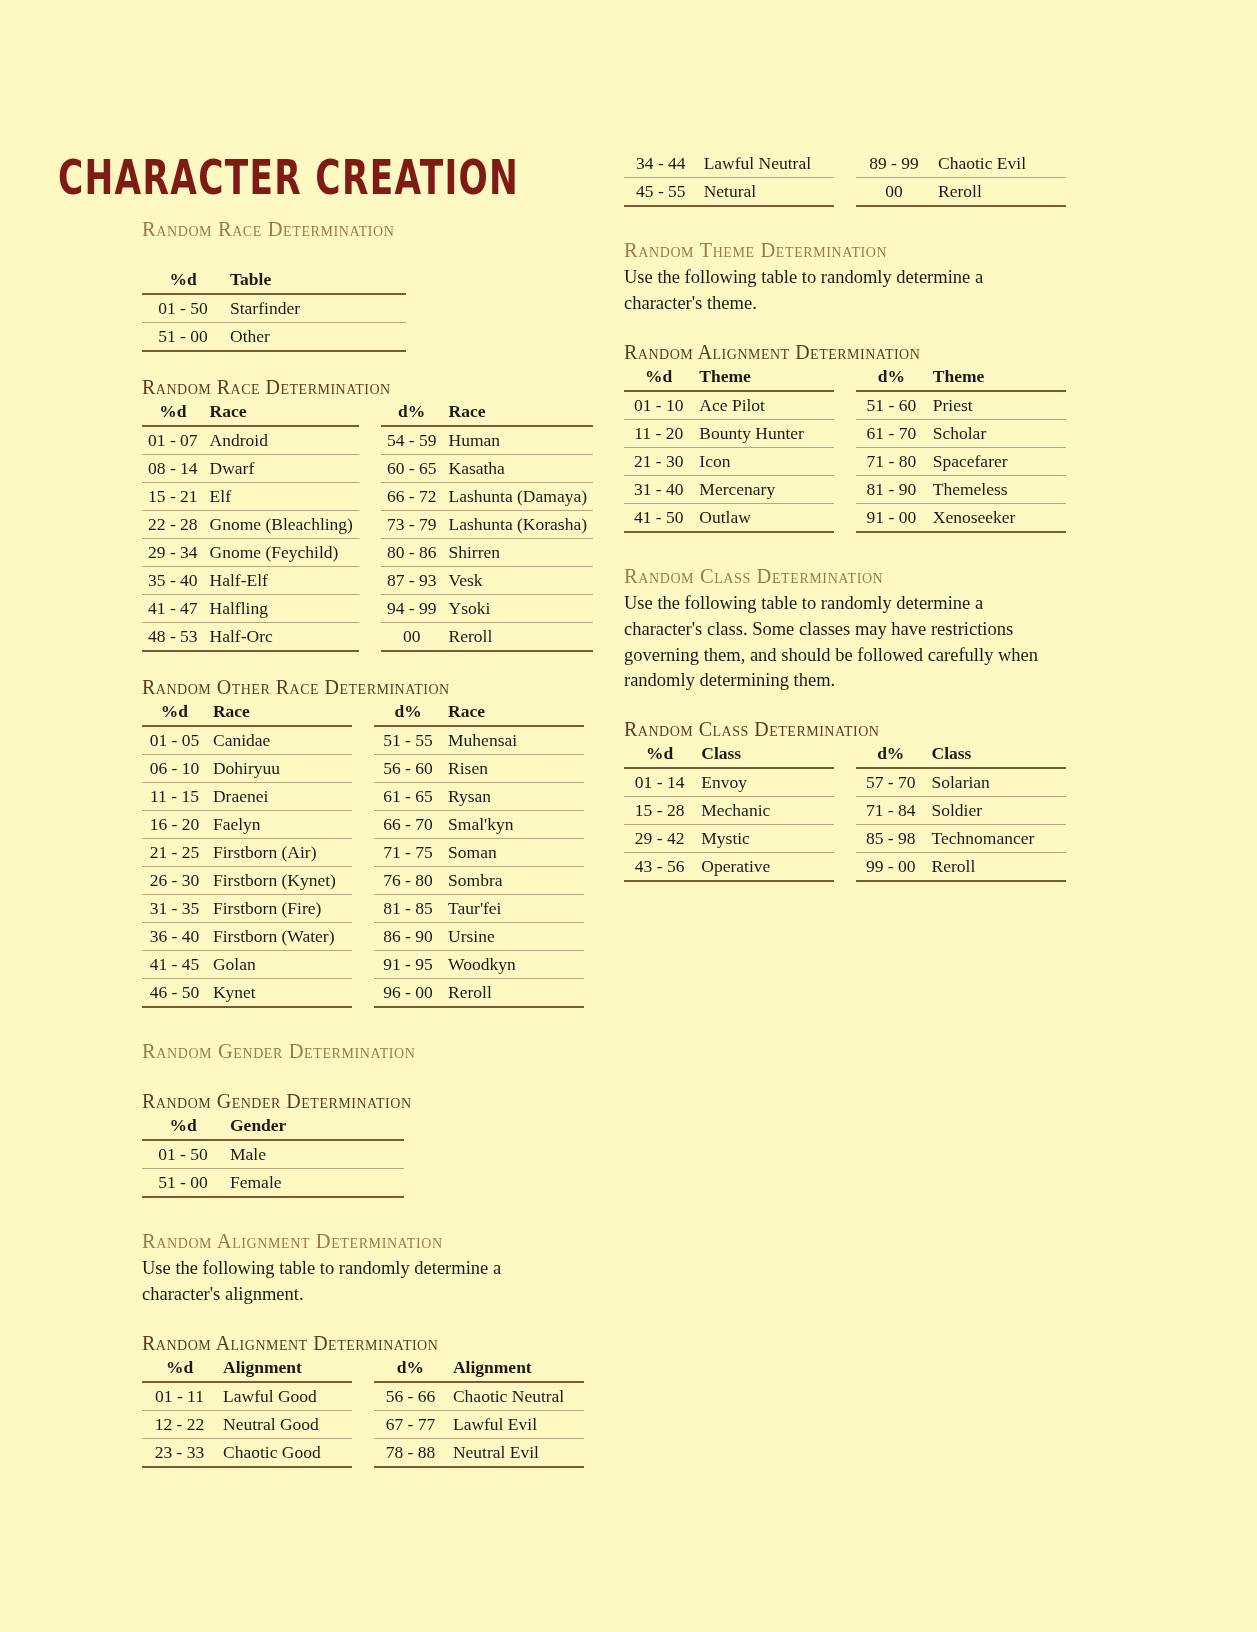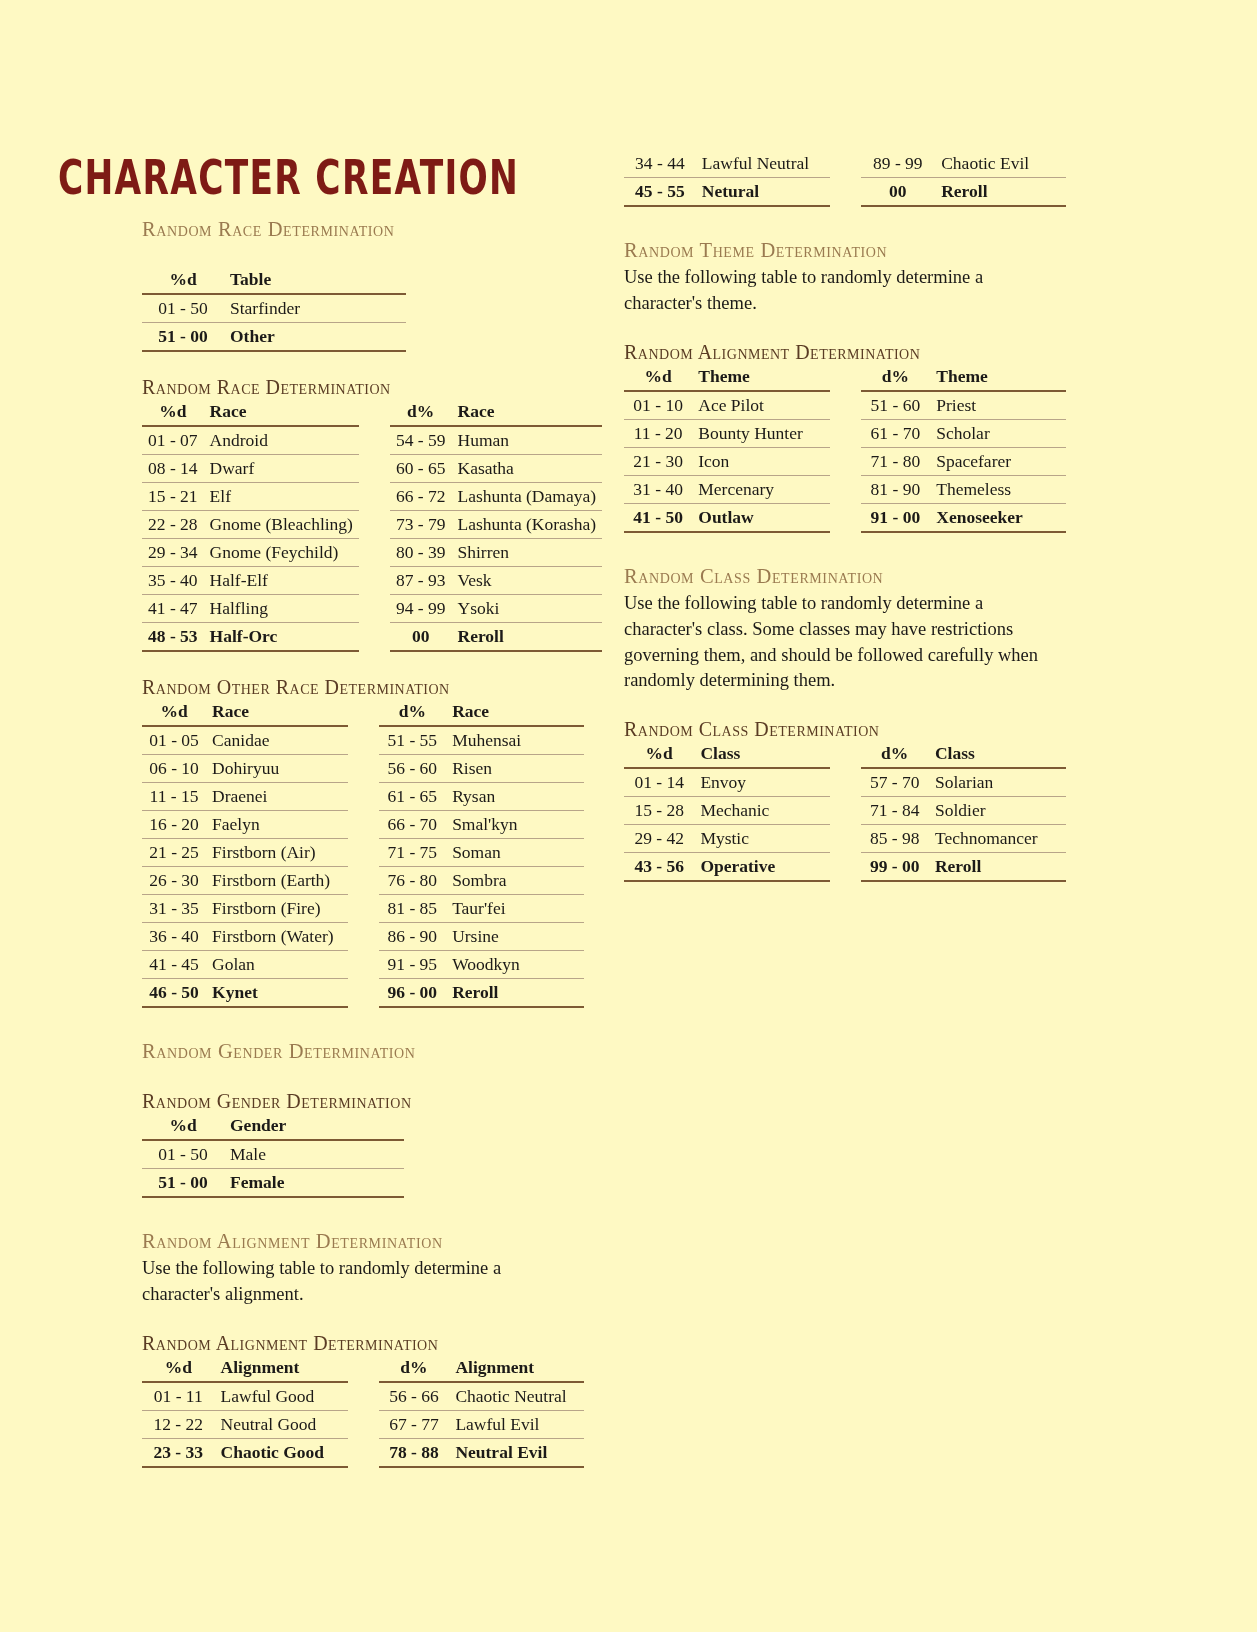--- a/index.html
+++ b/index.html
@@ -66,21 +66,21 @@
     font-variant: small-caps;
     font-size: 20px;
     letter-spacing: 0.5px;
     color: #5a3c24;
     margin: 0 0 1px 0;
     white-space: nowrap;
   }
 
   .tbl-wrap {
     display: flex;
-    gap: 31px;
+    gap: 22px;
   }
   table.rt {
     border-collapse: collapse;
     font-size: 17.5px;
     color: #1c1a18;
   }
   table.rt th {
     font-weight: bold;
     font-size: 17.5px;
     padding: 1px 6px 3px 6px;
@@ -89,21 +89,21 @@
     white-space: nowrap;
   }
   table.rt th.c-roll { text-align: center; }
   table.rt td {
     padding: 3px 6px 3px 6px;
     border-bottom: 1px solid #b8a589;
     white-space: nowrap;
     vertical-align: baseline;
   }
   table.rt td.c-roll { text-align: center; }
-  table.rt tr:last-child td { border-bottom: 2.2px solid #7d5a34; font-weight: bold; }
+  table.rt tr:last-child td { border-bottom: 2.2px solid #7d5a34; }
 
   .w-narrow  { width: 178px; }
   .spacer-m  { height: 24px; }
   .spacer-l  { height: 32px; }
 
   .cont-table { margin-top: 0; }
 </style>
 </head>
 <body>
 
@@ -202,21 +202,21 @@
             </tr>
             <tr>
               <td class="c-roll">66 - 72</td>
               <td>Lashunta (Damaya)</td>
             </tr>
             <tr>
               <td class="c-roll">73 - 79</td>
               <td>Lashunta (Korasha)</td>
             </tr>
             <tr>
-              <td class="c-roll">80 - 39</td>
+              <td class="c-roll">80 - 86</td>
               <td>Shirren</td>
             </tr>
             <tr>
               <td class="c-roll">87 - 93</td>
               <td>Vesk</td>
             </tr>
             <tr>
               <td class="c-roll">94 - 99</td>
               <td>Ysoki</td>
             </tr>
@@ -255,21 +255,21 @@
             <tr>
               <td class="c-roll">16 - 20</td>
               <td>Faelyn</td>
             </tr>
             <tr>
               <td class="c-roll">21 - 25</td>
               <td>Firstborn (Air)</td>
             </tr>
             <tr>
               <td class="c-roll">26 - 30</td>
-              <td>Firstborn (Earth)</td>
+              <td>Firstborn (Kynet)</td>
             </tr>
             <tr>
               <td class="c-roll">31 - 35</td>
               <td>Firstborn (Fire)</td>
             </tr>
             <tr>
               <td class="c-roll">36 - 40</td>
               <td>Firstborn (Water)</td>
             </tr>
             <tr>

